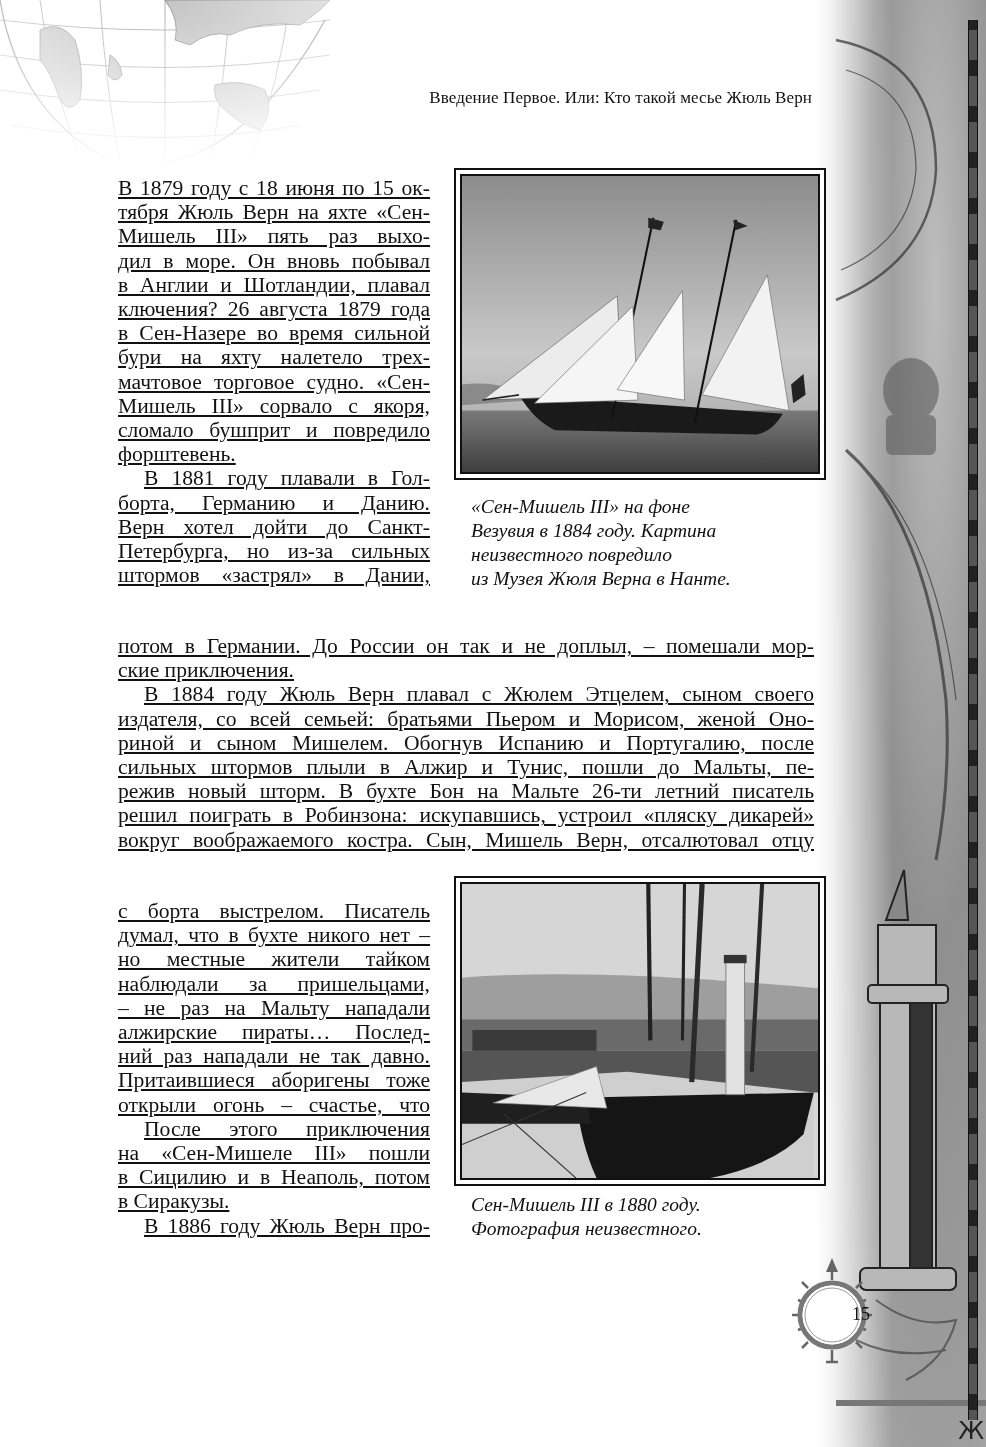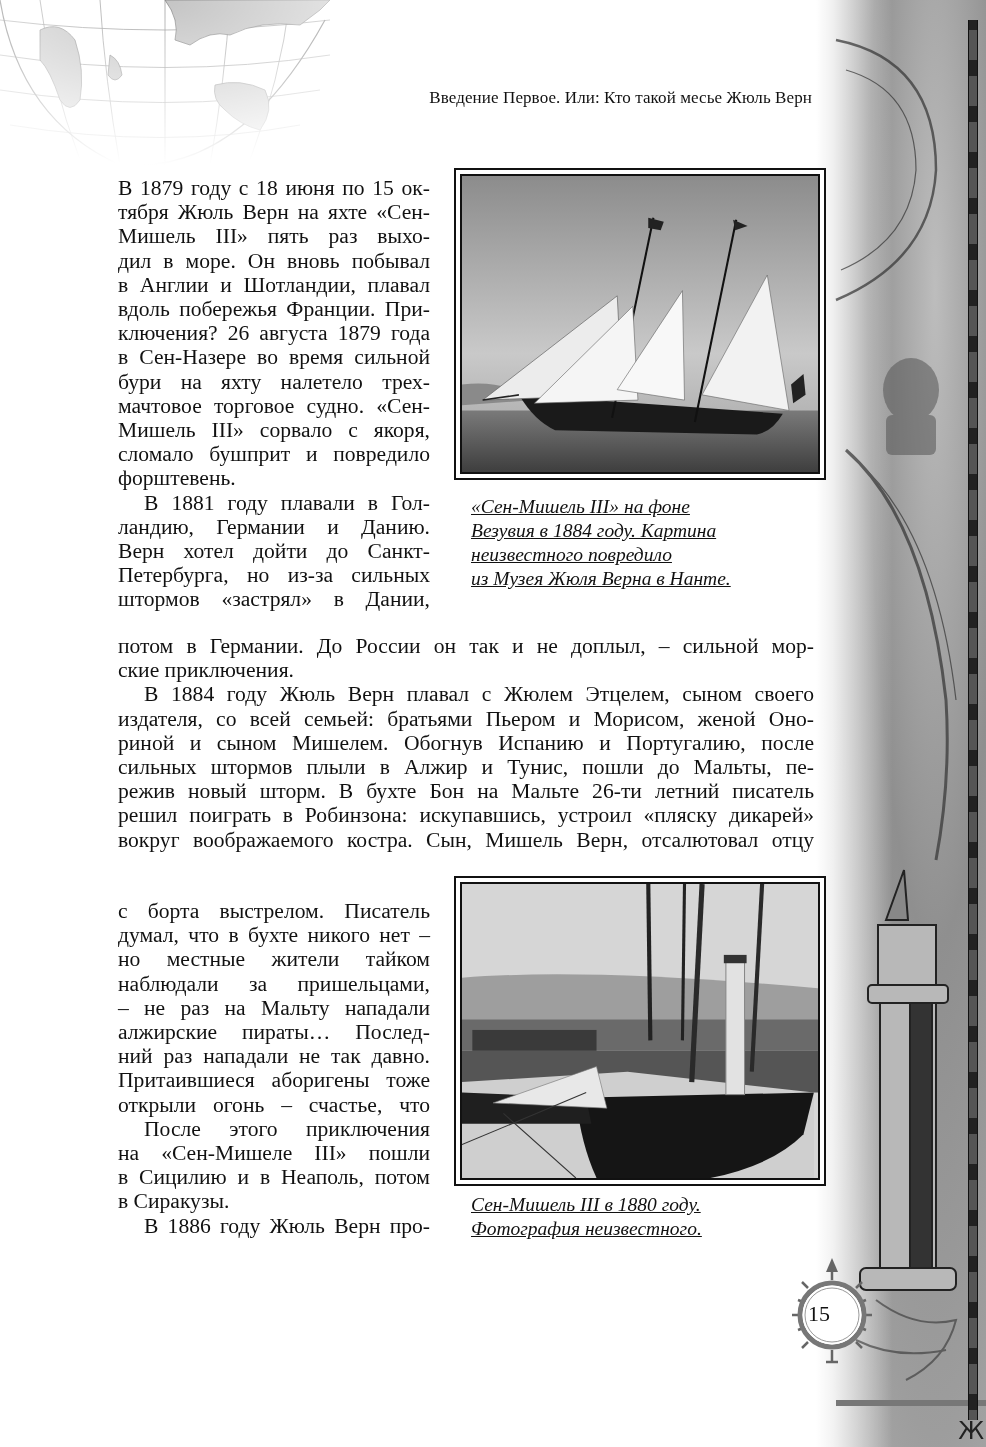--- a/index.html
+++ b/index.html
@@ -29,43 +29,43 @@
   }
   
   .running-head {
     position: absolute; top: 88px; left: 340px; width: 472px;
     text-align: right; font-size: 17px; letter-spacing: 0.1px;
   }
   
   .text {
     position: absolute; font-size: 21.6px; line-height: 24.2px; text-align: justify;
   }
-  .line { display: block; white-space: nowrap; text-align-last: justify; text-align: justify; }
+  .line { display: block; white-space: nowrap; text-align-last: justify; text-align: justify; text-decoration: underline; }
   .line.last { text-align-last: left; }
   .indent { padding-left: 26px; }
   .col1 { left: 118px; top: 176px; width: 312px; }
   .full { left: 118px; top: 634px; width: 696px; }
   .col2 { left: 118px; top: 863px; width: 312px; margin-top: 36px; }
   
   .figure-frame {
     position: absolute; border: 2px solid #111; background: #fff; padding: 4px;
   }
   .figure-inner { border: 2px solid #111; width: 100%; height: 100%; box-sizing: border-box; overflow: hidden; }
   .fig1 { left: 454px; top: 168px; width: 360px; height: 300px; }
   .fig2 { left: 454px; top: 876px; width: 360px; height: 298px; }
   .caption {
-    position: absolute; font-style: italic; font-size: 19.5px; line-height: 24px; text-decoration: underline;
+    position: absolute; font-style: italic; font-size: 19.5px; line-height: 24px;
   }
   .cap1 { left: 471px; top: 495px; width: 330px; }
   .cap2 { left: 471px; top: 1193px; width: 330px; }
   
   .page-badge { position: absolute; left: 790px; top: 1258px; width: 84px; height: 110px; }
   .page-num {
-    position: absolute; left: 18px; top: 42px; width: 48px; text-align: left;
-    font-size: 22px; line-height: 28px;
+    position: absolute; left: 32px; top: 42px; width: 48px; text-align: right;
+    font-size: 18px; line-height: 28px;
   }
   .bottom-glyph {
     position: absolute; right: 0; bottom: 0; width: 150px; height: 40px;
   }
   .bottom-glyph span {
     position: absolute; right: 2px; bottom: 2px; font-family: "DejaVu Sans", sans-serif;
     font-size: 24px; color: #222;
   }
 </style>
 </head>
@@ -132,30 +132,29 @@
 </div>
 
 <div class="running-head">Введение Первое. Или: Кто такой месье Жюль Верн</div>
 
 <div class="text col1">
   <span class="line">В 1879 году с 18 июня по 15 ок-</span>
   <span class="line">тября Жюль Верн на яхте «Сен-</span>
   <span class="line">Мишель III» пять раз выхо-</span>
   <span class="line">дил в море. Он вновь побывал</span>
   <span class="line">в Англии и Шотландии, плавал</span>
-  <span class="line">вдоль побережья Франции. При-</span>
   <span class="line">ключения? 26 августа 1879 года</span>
   <span class="line">в Сен-Назере во время сильной</span>
   <span class="line">бури на яхту налетело трех-</span>
   <span class="line">мачтовое торговое судно. «Сен-</span>
   <span class="line">Мишель III» сорвало с якоря,</span>
   <span class="line">сломало бушприт и повредило</span>
   <span class="line last">форштевень.</span>
   <span class="line indent">В 1881 году плавали в Гол-</span>
-  <span class="line">ландию, Германии и Данию.</span>
+  <span class="line">борта, Германию и Данию.</span>
   <span class="line">Верн хотел дойти до Санкт-</span>
   <span class="line">Петербурга, но из-за сильных</span>
   <span class="line">штормов «застрял» в Дании,</span>
 </div>
 
 <div class="figure-frame fig1">
   <div class="figure-inner">
     <svg width="100%" height="100%" viewBox="0 0 344 284" preserveAspectRatio="none">
       <defs>
         <linearGradient id="sky1" x1="0" y1="0" x2="0" y2="1">
@@ -190,21 +189,21 @@
 </div>
 
 <div class="caption cap1">
   <div>«Сен-Мишель III» на фоне</div>
   <div>Везувия в 1884 году. Картина</div>
   <div>неизвестного повредило</div>
   <div>из Музея Жюля Верна в Нанте.</div>
 </div>
 
 <div class="text full">
-  <span class="line">потом в Германии. До России он так и не доплыл, – сильной мор-</span>
+  <span class="line">потом в Германии. До России он так и не доплыл, – помешали мор-</span>
   <span class="line last">ские приключения.</span>
   <span class="line indent">В 1884 году Жюль Верн плавал с Жюлем Этцелем, сыном своего</span>
   <span class="line">издателя, со всей семьей: братьями Пьером и Морисом, женой Оно-</span>
   <span class="line">риной и сыном Мишелем. Обогнув Испанию и Португалию, после</span>
   <span class="line">сильных штормов плыли в Алжир и Тунис, пошли до Мальты, пе-</span>
   <span class="line">режив новый шторм. В бухте Бон на Мальте 26-ти летний писатель</span>
   <span class="line">решил поиграть в Робинзона: искупавшись, устроил «пляску дикарей»</span>
   <span class="line">вокруг воображаемого костра. Сын, Мишель Верн, отсалютовал отцу</span>
 </div>
 

